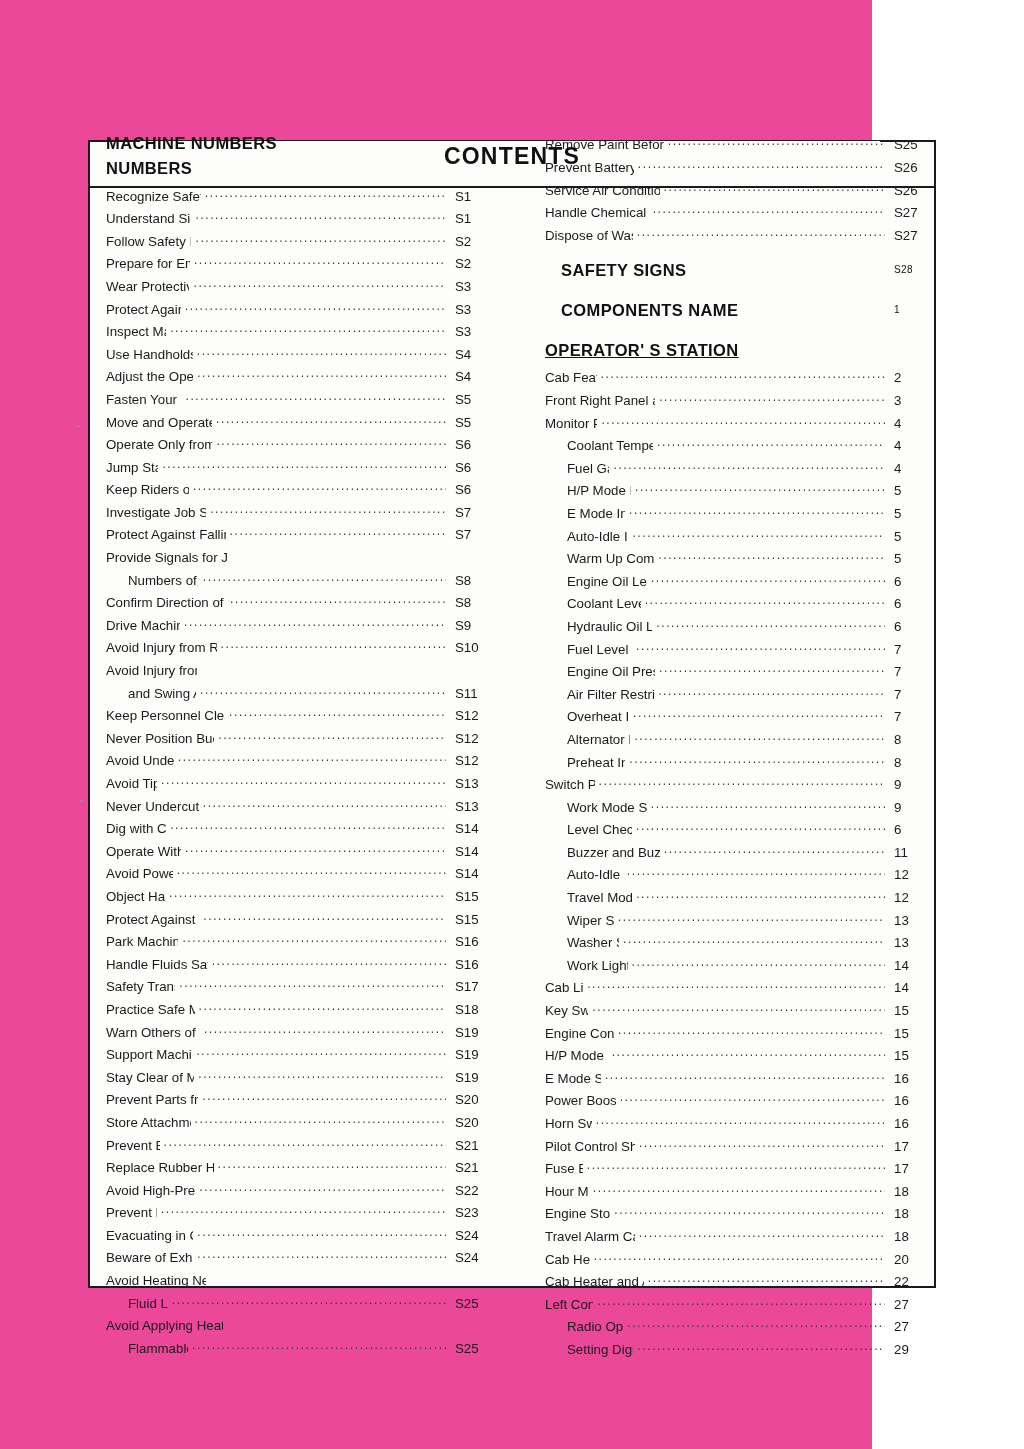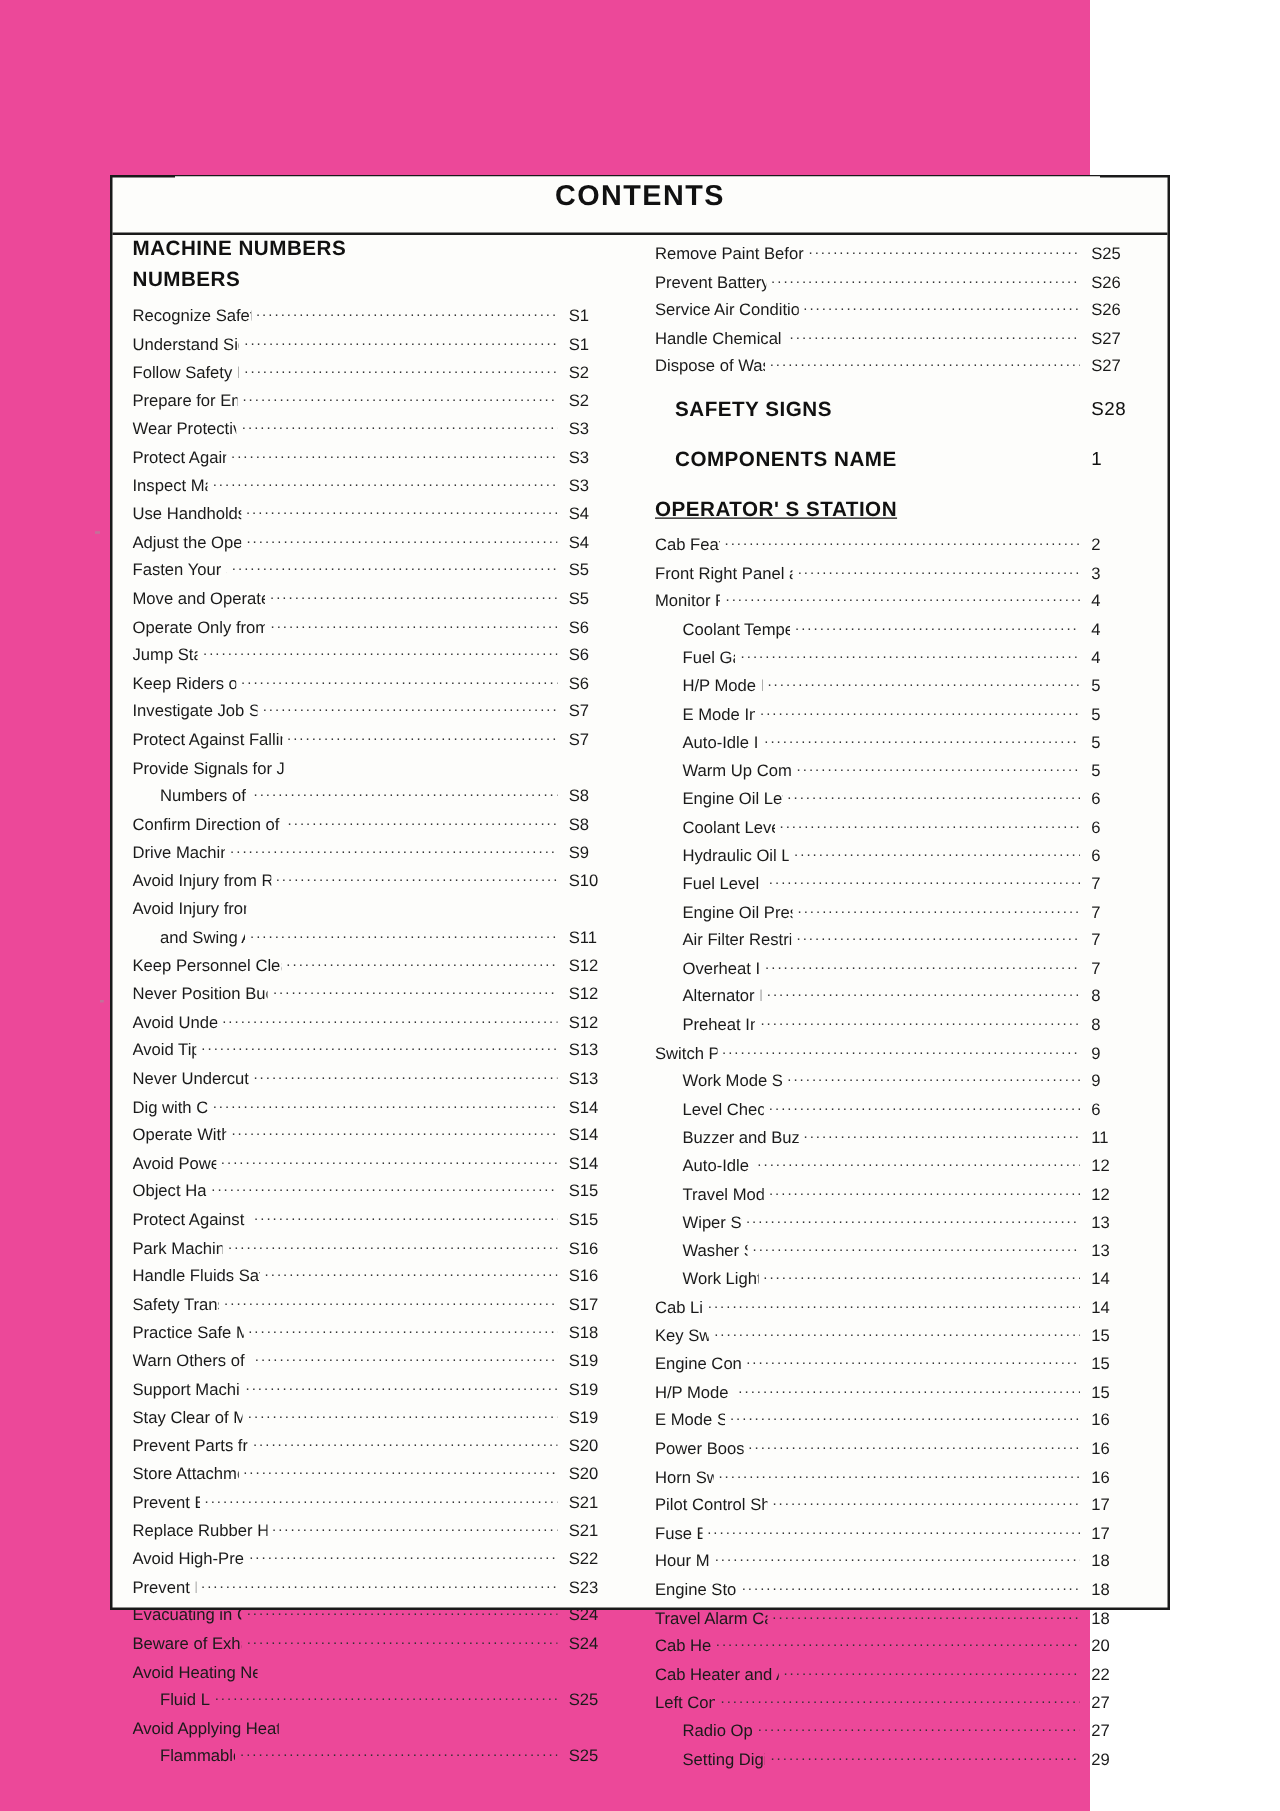--- a/index.html
+++ b/index.html
@@ -57,27 +57,28 @@
     position: absolute;
     left: 90px;
     top: 186px;
     width: 844px;
     height: 2px;
     background: #1a1a1a;
   }
   .cols {
     position: absolute;
     left: 90px;
-    top: 176px;
+    top: 192px;
     width: 844px;
     height: 1094px;
     display: flex;
-    gap: 13px;
+    gap: 34px;
     padding: 14px 10px 0 10px;
     box-sizing: border-box;
+    align-items: center;
   }
   .col {
     width: 395px;
     flex: 0 0 395px;
   }
   .col-left { padding-left: 6px; }
   .col-right { padding-left: 10px; }
 
   h2.section {
     font-size: 16.5px;
@@ -137,21 +138,21 @@
     margin: 0 4px 5px 8px;
     letter-spacing: 1.6px;
     font-size: 12px;
     font-weight: normal;
     color: #333;
   }
   .big-entry .pg {
     flex: 0 0 46px;
     text-align: left;
     padding-left: 6px;
-    font-size: 15px;
+    font-size: 10px;
     font-weight: normal;
   }
   .heading-only {
     font-size: 16.5px;
     font-weight: bold;
     letter-spacing: 0.4px;
     line-height: 30px;
     margin-top: 10px;
     text-decoration: underline;
   }

